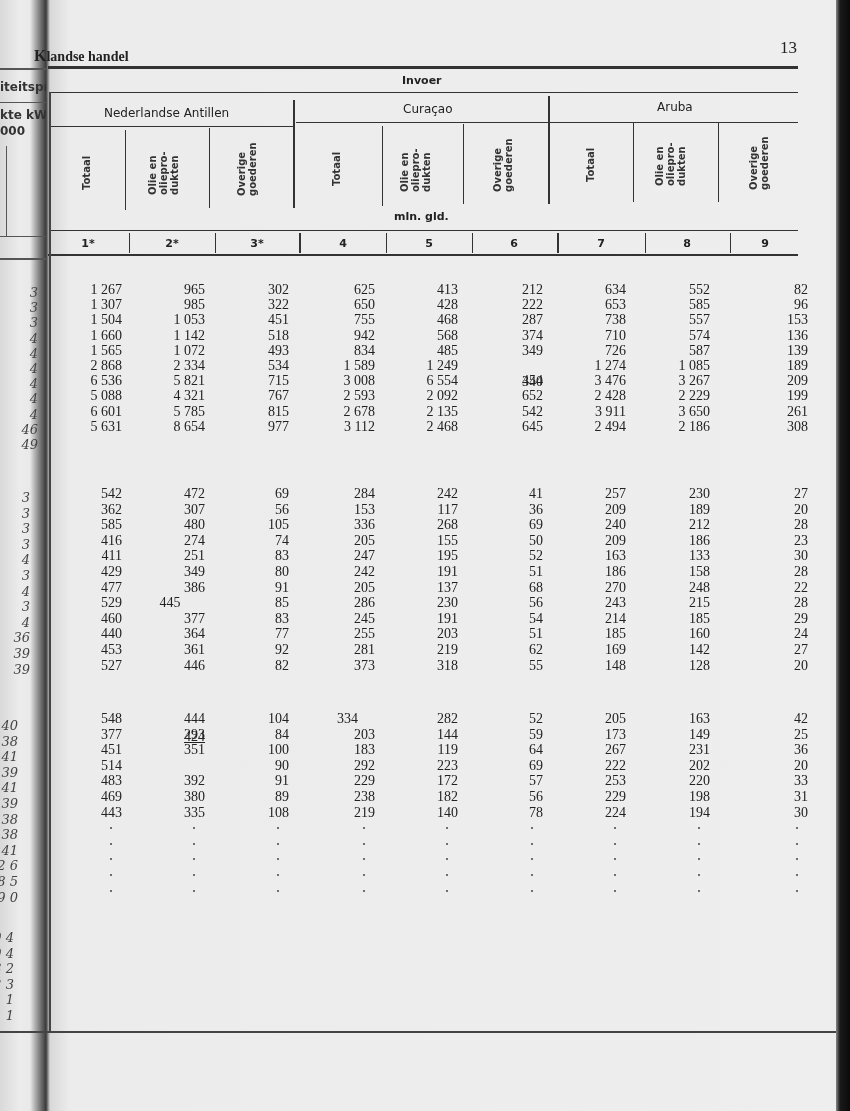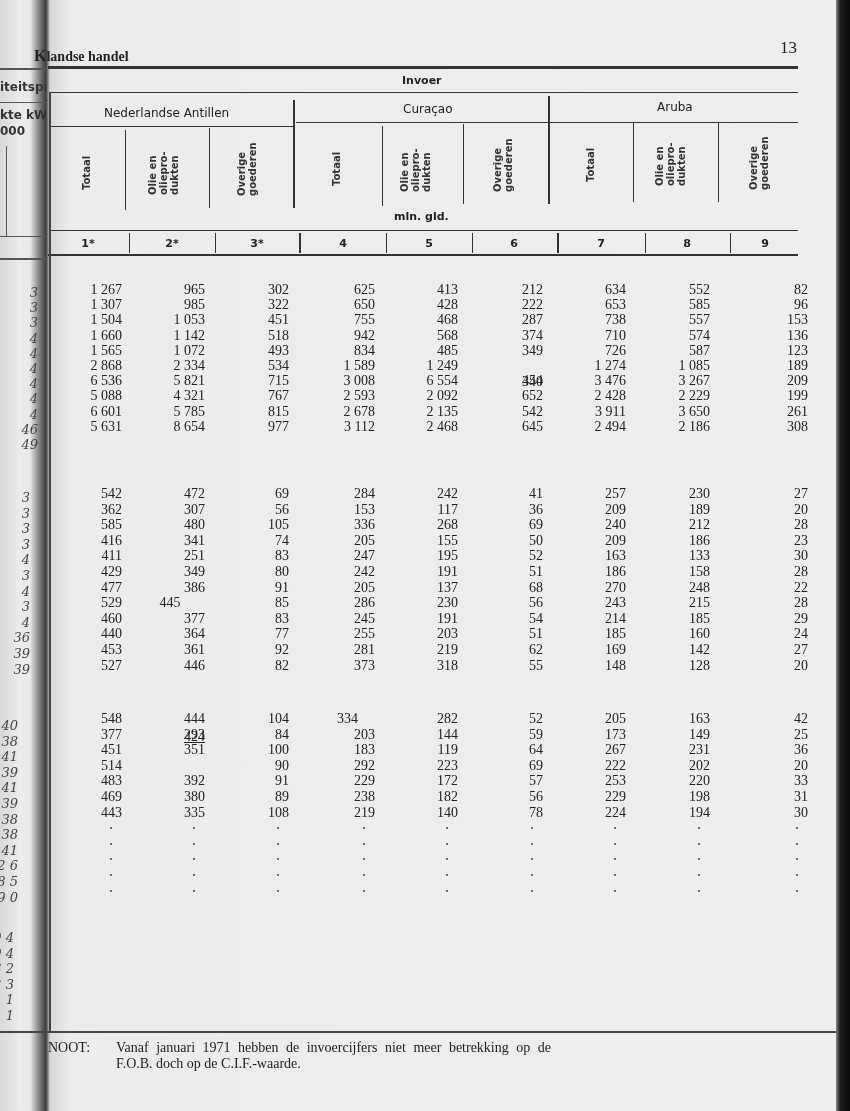--- a/index.html
+++ b/index.html
@@ -212,21 +212,21 @@
       <div class="cell" style="left: 640px; top: 328.6px;">574</div>
       <div class="cell" style="left: 738px; top: 328.6px;">136</div>
       <div class="cell" style="left: 52px; top: 343.8px;">1 565</div>
       <div class="cell" style="left: 135px; top: 343.8px;">1 072</div>
       <div class="cell" style="left: 219px; top: 343.8px;">493</div>
       <div class="cell" style="left: 305px; top: 343.8px;">834</div>
       <div class="cell" style="left: 388px; top: 343.8px;">485</div>
       <div class="cell" style="left: 473px; top: 343.8px;">349</div>
       <div class="cell" style="left: 556px; top: 343.8px;">726</div>
       <div class="cell" style="left: 640px; top: 343.8px;">587</div>
-      <div class="cell" style="left: 738px; top: 343.8px;">123</div>
+      <div class="cell" style="left: 738px; top: 343.8px;">139</div>
       <div class="cell" style="left: 52px; top: 359px;">2 868</div>
       <div class="cell" style="left: 135px; top: 359px;">2 334</div>
       <div class="cell" style="left: 219px; top: 359px;">534</div>
       <div class="cell" style="left: 305px; top: 359px;">1 589</div>
       <div class="cell" style="left: 388px; top: 359px;">1 249</div>
       <div class="cell" style="left: 473px; top: 375px;">340</div>
       <div class="cell" style="left: 556px; top: 359px;">1 274</div>
       <div class="cell" style="left: 640px; top: 359px;">1 085</div>
       <div class="cell" style="left: 738px; top: 359px;">189</div>
       <div class="cell" style="left: 52px; top: 374.2px;">6 536</div>
@@ -286,21 +286,21 @@
       <div class="cell" style="left: 52px; top: 518.2px;">585</div>
       <div class="cell" style="left: 135px; top: 518.2px;">480</div>
       <div class="cell" style="left: 219px; top: 518.2px;">105</div>
       <div class="cell" style="left: 305px; top: 518.2px;">336</div>
       <div class="cell" style="left: 388px; top: 518.2px;">268</div>
       <div class="cell" style="left: 473px; top: 518.2px;">69</div>
       <div class="cell" style="left: 556px; top: 518.2px;">240</div>
       <div class="cell" style="left: 640px; top: 518.2px;">212</div>
       <div class="cell" style="left: 738px; top: 518.2px;">28</div>
       <div class="cell" style="left: 52px; top: 533.8px;">416</div>
-      <div class="cell" style="left: 135px; top: 533.8px;">341</div>
+      <div class="cell" style="left: 135px; top: 533.8px;">274</div>
       <div class="cell" style="left: 219px; top: 533.8px;">74</div>
       <div class="cell" style="left: 305px; top: 533.8px;">205</div>
       <div class="cell" style="left: 388px; top: 533.8px;">155</div>
       <div class="cell" style="left: 473px; top: 533.8px;">50</div>
       <div class="cell" style="left: 556px; top: 533.8px;">209</div>
       <div class="cell" style="left: 640px; top: 533.8px;">186</div>
       <div class="cell" style="left: 738px; top: 533.8px;">23</div>
       <div class="cell" style="left: 52px; top: 549.4px;">411</div>
       <div class="cell" style="left: 135px; top: 549.4px;">251</div>
       <div class="cell" style="left: 219px; top: 549.4px;">83</div>
@@ -478,18 +478,14 @@
       <div class="dot" style="left: 363px; top: 889.6px;"></div>
       <div class="dot" style="left: 446px; top: 889.6px;"></div>
       <div class="dot" style="left: 531px; top: 889.6px;"></div>
       <div class="dot" style="left: 614px; top: 889.6px;"></div>
       <div class="dot" style="left: 698px; top: 889.6px;"></div>
       <div class="dot" style="left: 796px; top: 889.6px;"></div>
     </div>
 
   <div class="hline" style="left:0px;top:1031px;width:836px;height:2px;background:#444;"></div>
 
-  <div class="note">
-    <div><span class="label">NOOT:</span><span style="word-spacing:4px;">Vanaf januari 1971 hebben de invoercijfers niet meer betrekking op de</span></div>
-    <div class="line2">F.O.B. doch op de C.I.F.-waarde.</div>
-  </div>
 </div>
 <div class="right-edge"></div>
 
 </body></html>

